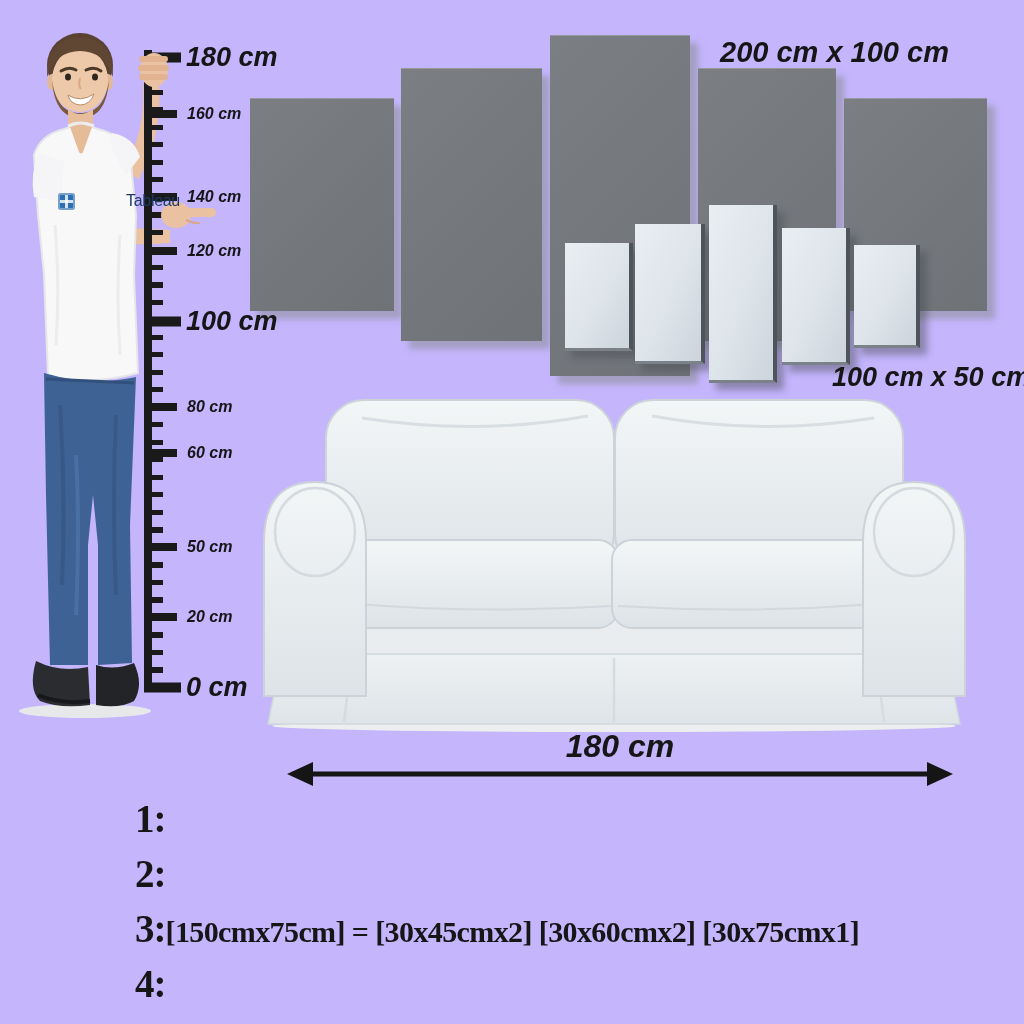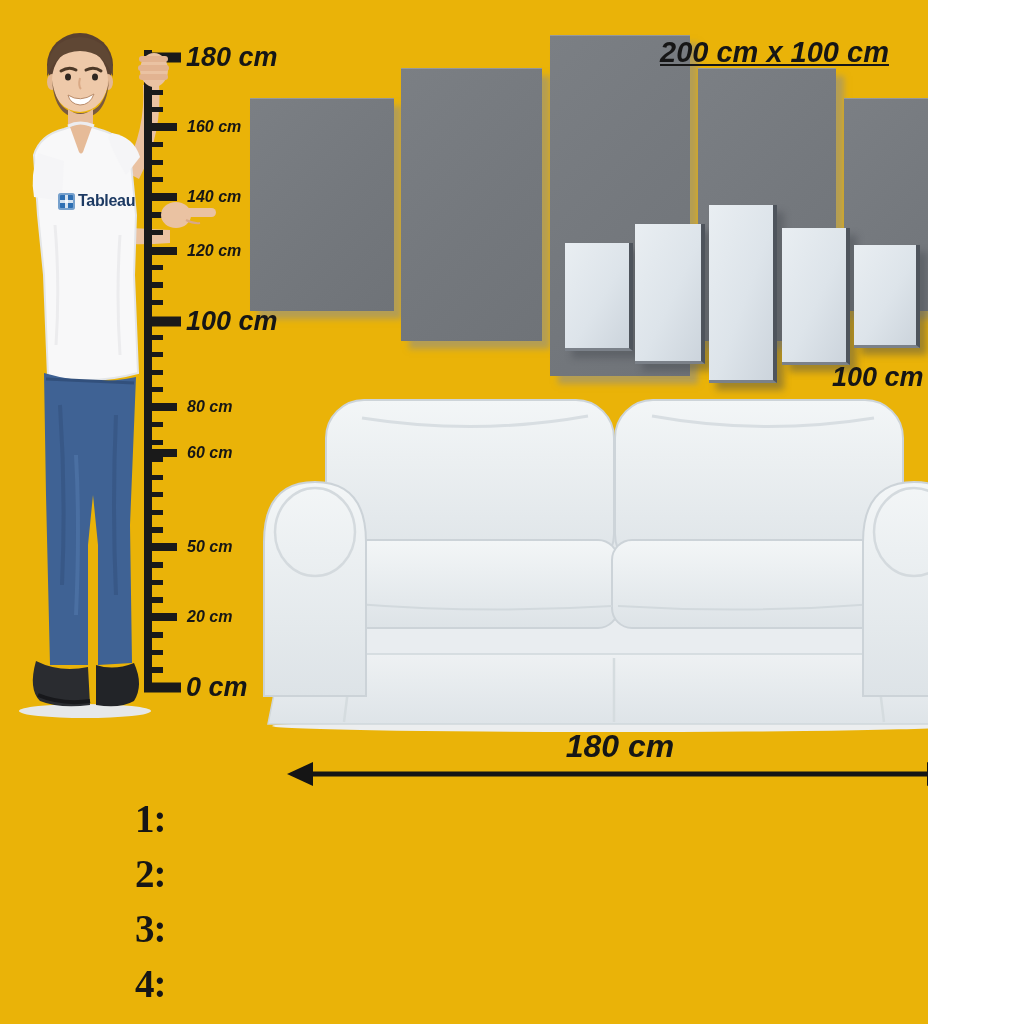--- a/index.html
+++ b/index.html
@@ -1,16 +1,16 @@
 <!DOCTYPE html>
 <html><head>
 <meta charset="utf-8">
 <style>
   html,body{margin:0;padding:0;background:#ffffff;}
-  .stage{position:relative;width:928px;height:1024px;background:#eab308;overflow:hidden;
+  .stage{position:relative;width:1024px;height:1024px;background:#c4b5fd;overflow:hidden;
          font-family:"Liberation Sans",sans-serif;color:#161616;}
 
   
   .ruler{position:absolute;left:144px;top:50px;width:140px;height:650px;z-index:5;}
   .ruler-spine{position:absolute;left:0;top:0;width:8px;height:640px;background:#1a1a1a;}
   .ruler-minors{position:absolute;left:8px;top:4.5px;width:11px;height:634px;
     background:repeating-linear-gradient(to bottom,#1a1a1a 0px,#1a1a1a 5px,transparent 5px,transparent 17.5px);}
   .ruler-row{position:absolute;left:0;display:flex;align-items:center;transform:translateY(-50%);white-space:nowrap;}
   .ruler-row .tick{width:33px;height:8px;background:#1a1a1a;flex:0 0 auto;}
   .ruler-row span{font-style:italic;font-weight:bold;font-size:16px;margin-left:10px;letter-spacing:0;}
@@ -19,33 +19,33 @@
 
   
   .panel{position:absolute;}
   .panel.dark{background:linear-gradient(135deg,#7b7f84 0%,#74787d 55%,#6f7378 100%);
     box-shadow:8px 8px 6px rgba(136,140,145,.55);border-top:1px solid rgba(255,255,255,.25);z-index:2;}
   .panel.light{background:linear-gradient(to bottom right,#e9eef2 0%,#dde4ea 55%,#ccd4dc 100%);
     border-right:4px solid #4e545c;border-bottom:3px solid #7b8189;
     box-shadow:7px 7px 7px rgba(70,75,82,.45);z-index:3;}
 
   .set-label{position:absolute;font-style:italic;font-weight:bold;white-space:nowrap;z-index:4;}
-  .set-label.large{left:660px;top:36px;font-size:29px;text-decoration:underline;}
+  .set-label.large{left:720px;top:36px;font-size:29px;}
   .set-label.small{left:832px;top:362px;font-size:27px;}
 
   
   .man-svg{position:absolute;left:0;top:25px;z-index:4;}
   .hand-grip{position:absolute;left:133px;top:46px;z-index:6;}
   .hand-point{position:absolute;left:160px;top:196px;z-index:6;}
   .tshirt-logo{position:absolute;left:58px;top:192px;z-index:6;display:flex;align-items:center;}
   .logo-mark{width:17px;height:17px;background:#2e6fb3;border-radius:3px;margin-right:3px;
     box-shadow:inset 0 0 0 2px rgba(255,255,255,.35);position:relative;}
   .logo-mark::before{content:"";position:absolute;left:7px;top:2px;width:3px;height:13px;background:rgba(255,255,255,.8);}
   .logo-mark::after{content:"";position:absolute;left:2px;top:7px;width:13px;height:3px;background:rgba(255,255,255,.8);}
-  .logo-text{font-weight:bold;font-size:16px;color:#1d3a63;letter-spacing:-.3px;}
+  .logo-text{font-weight:normal;font-size:16px;color:#1d3a63;letter-spacing:-.3px;margin-left:48px;}
 
   
   .sofa-svg{position:absolute;left:252px;top:392px;z-index:2;}
   .arrow-svg{position:absolute;left:285px;top:755px;z-index:2;}
   .width-label{position:absolute;left:480px;top:728px;width:280px;text-align:center;
     font-style:italic;font-weight:bold;font-size:32px;z-index:2;}
 
   
   .sizes{position:absolute;left:135px;z-index:2;font-family:"Liberation Serif",serif;font-weight:bold;
     white-space:nowrap;display:flex;align-items:baseline;}
@@ -97,21 +97,21 @@
     <path d="M38,670 Q62,680 90,676" stroke="#17181b" stroke-width="4" fill="none"></path>
   </svg>
 
   <div class="ruler">
     <div class="ruler-spine"></div>
     <div class="ruler-minors"></div>
     <div class="ruler-row big" style="top:7px">
         <div class="tick"></div>
         <span>180 cm</span>
       </div>
-    <div class="ruler-row" style="top:77px">
+    <div class="ruler-row" style="top:64px">
         <div class="tick"></div>
         <span>160 cm</span>
       </div>
     <div class="ruler-row" style="top:147px">
         <div class="tick"></div>
         <span>140 cm</span>
       </div>
     <div class="ruler-row" style="top:201px">
         <div class="tick"></div>
         <span>120 cm</span>
@@ -218,18 +218,19 @@
   </svg>
 
   <div class="sizes s1">
     <span class="num">1:</span>
   </div>
   <div class="sizes s2">
     <span class="num">2:</span>
   </div>
   <div class="sizes s3">
     <span class="num">3:</span>
+      <span class="txt">[150cmx75cm] = [30x45cmx2] [30x60cmx2] [30x75cmx1]</span>
   </div>
   <div class="sizes s4">
     <span class="num">4:</span>
   </div>
 
 </div>
 
 </body></html>

